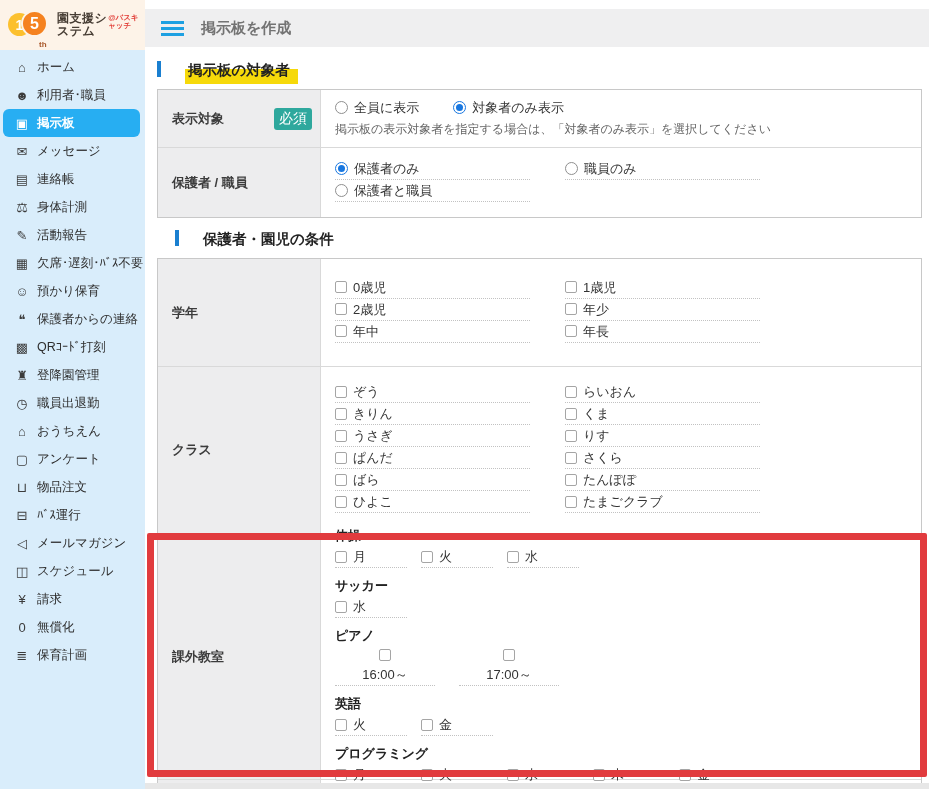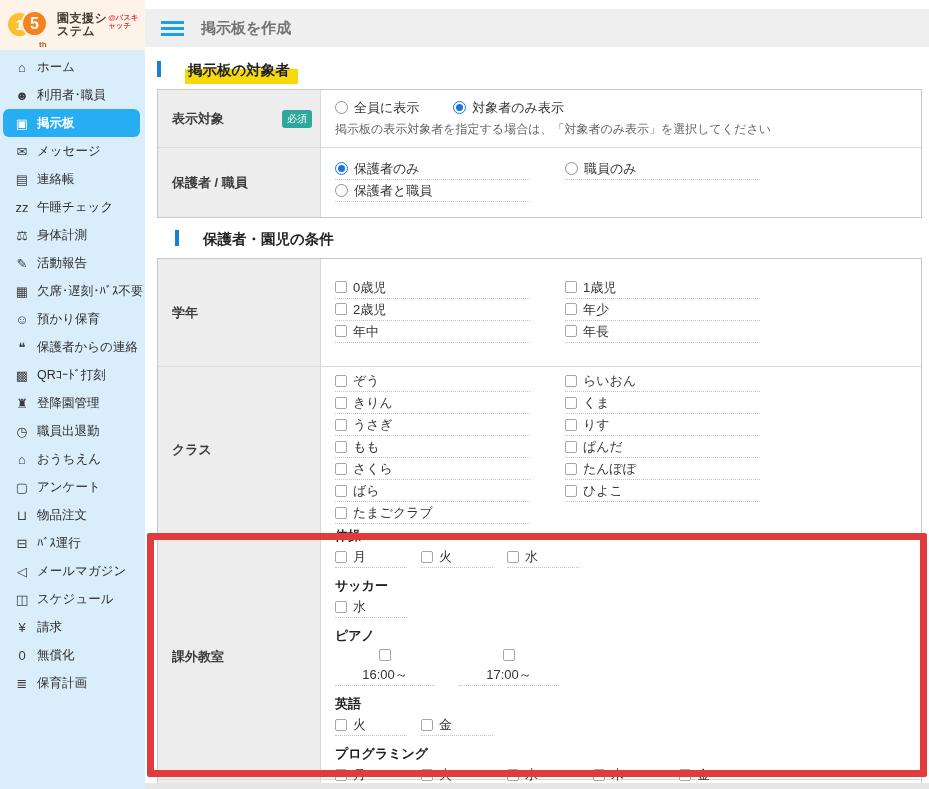--- a/index.html
+++ b/index.html
@@ -35,21 +35,21 @@
   .sec-bar { width:4px; height:16px; background:#1a7fd0; }
   .sec-text { font-size:14.5px; font-weight:bold; color:#222; }
   .sec-text.hl { background:linear-gradient(to bottom, rgba(0,0,0,0) 36%, #f6d90a 36%); padding:0 8px 4px 3px; }
   .sec2 { margin-top:12px;padding-left:18px; }
 
   .form { width:765px; border:1px solid #c8c8c8; }
   .frow { display:flex; border-top:1px solid #d9d9d9; }
   .frow:first-child { border-top:none; }
   .flabel { width:163px; flex:0 0 163px; background:#ededee; border-right:1px solid #d9d9d9; display:flex; align-items:center; padding:0 8px 0 14px;gap:16px; }
   .flabel .lab { font-size:13px; font-weight:bold; color:#3c3c3c; }
-  .req { margin-left:auto; background:#2ea89d; color:#fff; font-size:10px; padding:2px 5px; border-radius:3px; }
+  .req { margin-left:auto; background:#2ea89d; color:#fff; font-size:14px; padding:2px 5px; border-radius:3px; }
   .req:empty { display:none; }
   .fcell { flex:1; display:flex; flex-direction:column; justify-content:center; padding:8px 10px 8px 14px; }
 
   .opt { display:inline-flex; align-items:center; gap:6px; font-size:13px; color:#333; cursor:pointer; }
   .opt-label { line-height:15px; }
   .cb { width:12px; height:12px; flex:0 0 12px; border:1px solid #a5a5a5; border-radius:2px; background:#fff; }
   .radio { width:13px; height:13px; flex:0 0 13px; border:1px solid #8f8f8f; border-radius:50%; background:#fff; position:relative; }
   .radio.on { border-color:#1877e0; }
   .radio.on::after { content:""; position:absolute; left:2px; top:2px; right:2px; bottom:2px; border-radius:50%; background:#1877e0; }
 
@@ -100,24 +100,20 @@
           <span class="nav-icon">▣</span>
           <span class="nav-label">掲示板</span>
         </div>
         <div class="nav-item">
           <span class="nav-icon">✉</span>
           <span class="nav-label">メッセージ</span>
         </div>
         <div class="nav-item">
           <span class="nav-icon">▤</span>
           <span class="nav-label">連絡帳</span>
-        </div>
-        <div class="nav-item">
-          <span class="nav-icon">zz</span>
-          <span class="nav-label">午睡チェック</span>
         </div>
         <div class="nav-item">
           <span class="nav-icon">⚖</span>
           <span class="nav-label">身体計測</span>
         </div>
         <div class="nav-item">
           <span class="nav-icon">✎</span>
           <span class="nav-label">活動報告</span>
         </div>
         <div class="nav-item">
@@ -307,37 +303,33 @@
                 <span class="opt grid">
                   <span class="cb"></span>
                   <span class="opt-label">うさぎ</span>
                 </span>
                 <span class="opt grid">
                   <span class="cb"></span>
                   <span class="opt-label">りす</span>
                 </span>
                 <span class="opt grid">
                   <span class="cb"></span>
-                  <span class="opt-label">もも</span>
-                </span>
-                <span class="opt grid">
-                  <span class="cb"></span>
                   <span class="opt-label">ぱんだ</span>
                 </span>
                 <span class="opt grid">
                   <span class="cb"></span>
                   <span class="opt-label">さくら</span>
                 </span>
                 <span class="opt grid">
                   <span class="cb"></span>
+                  <span class="opt-label">ばら</span>
+                </span>
+                <span class="opt grid">
+                  <span class="cb"></span>
                   <span class="opt-label">たんぽぽ</span>
-                </span>
-                <span class="opt grid">
-                  <span class="cb"></span>
-                  <span class="opt-label">ばら</span>
                 </span>
                 <span class="opt grid">
                   <span class="cb"></span>
                   <span class="opt-label">ひよこ</span>
                 </span>
                 <span class="opt grid">
                   <span class="cb"></span>
                   <span class="opt-label">たまごクラブ</span>
                 </span>
               </div>

